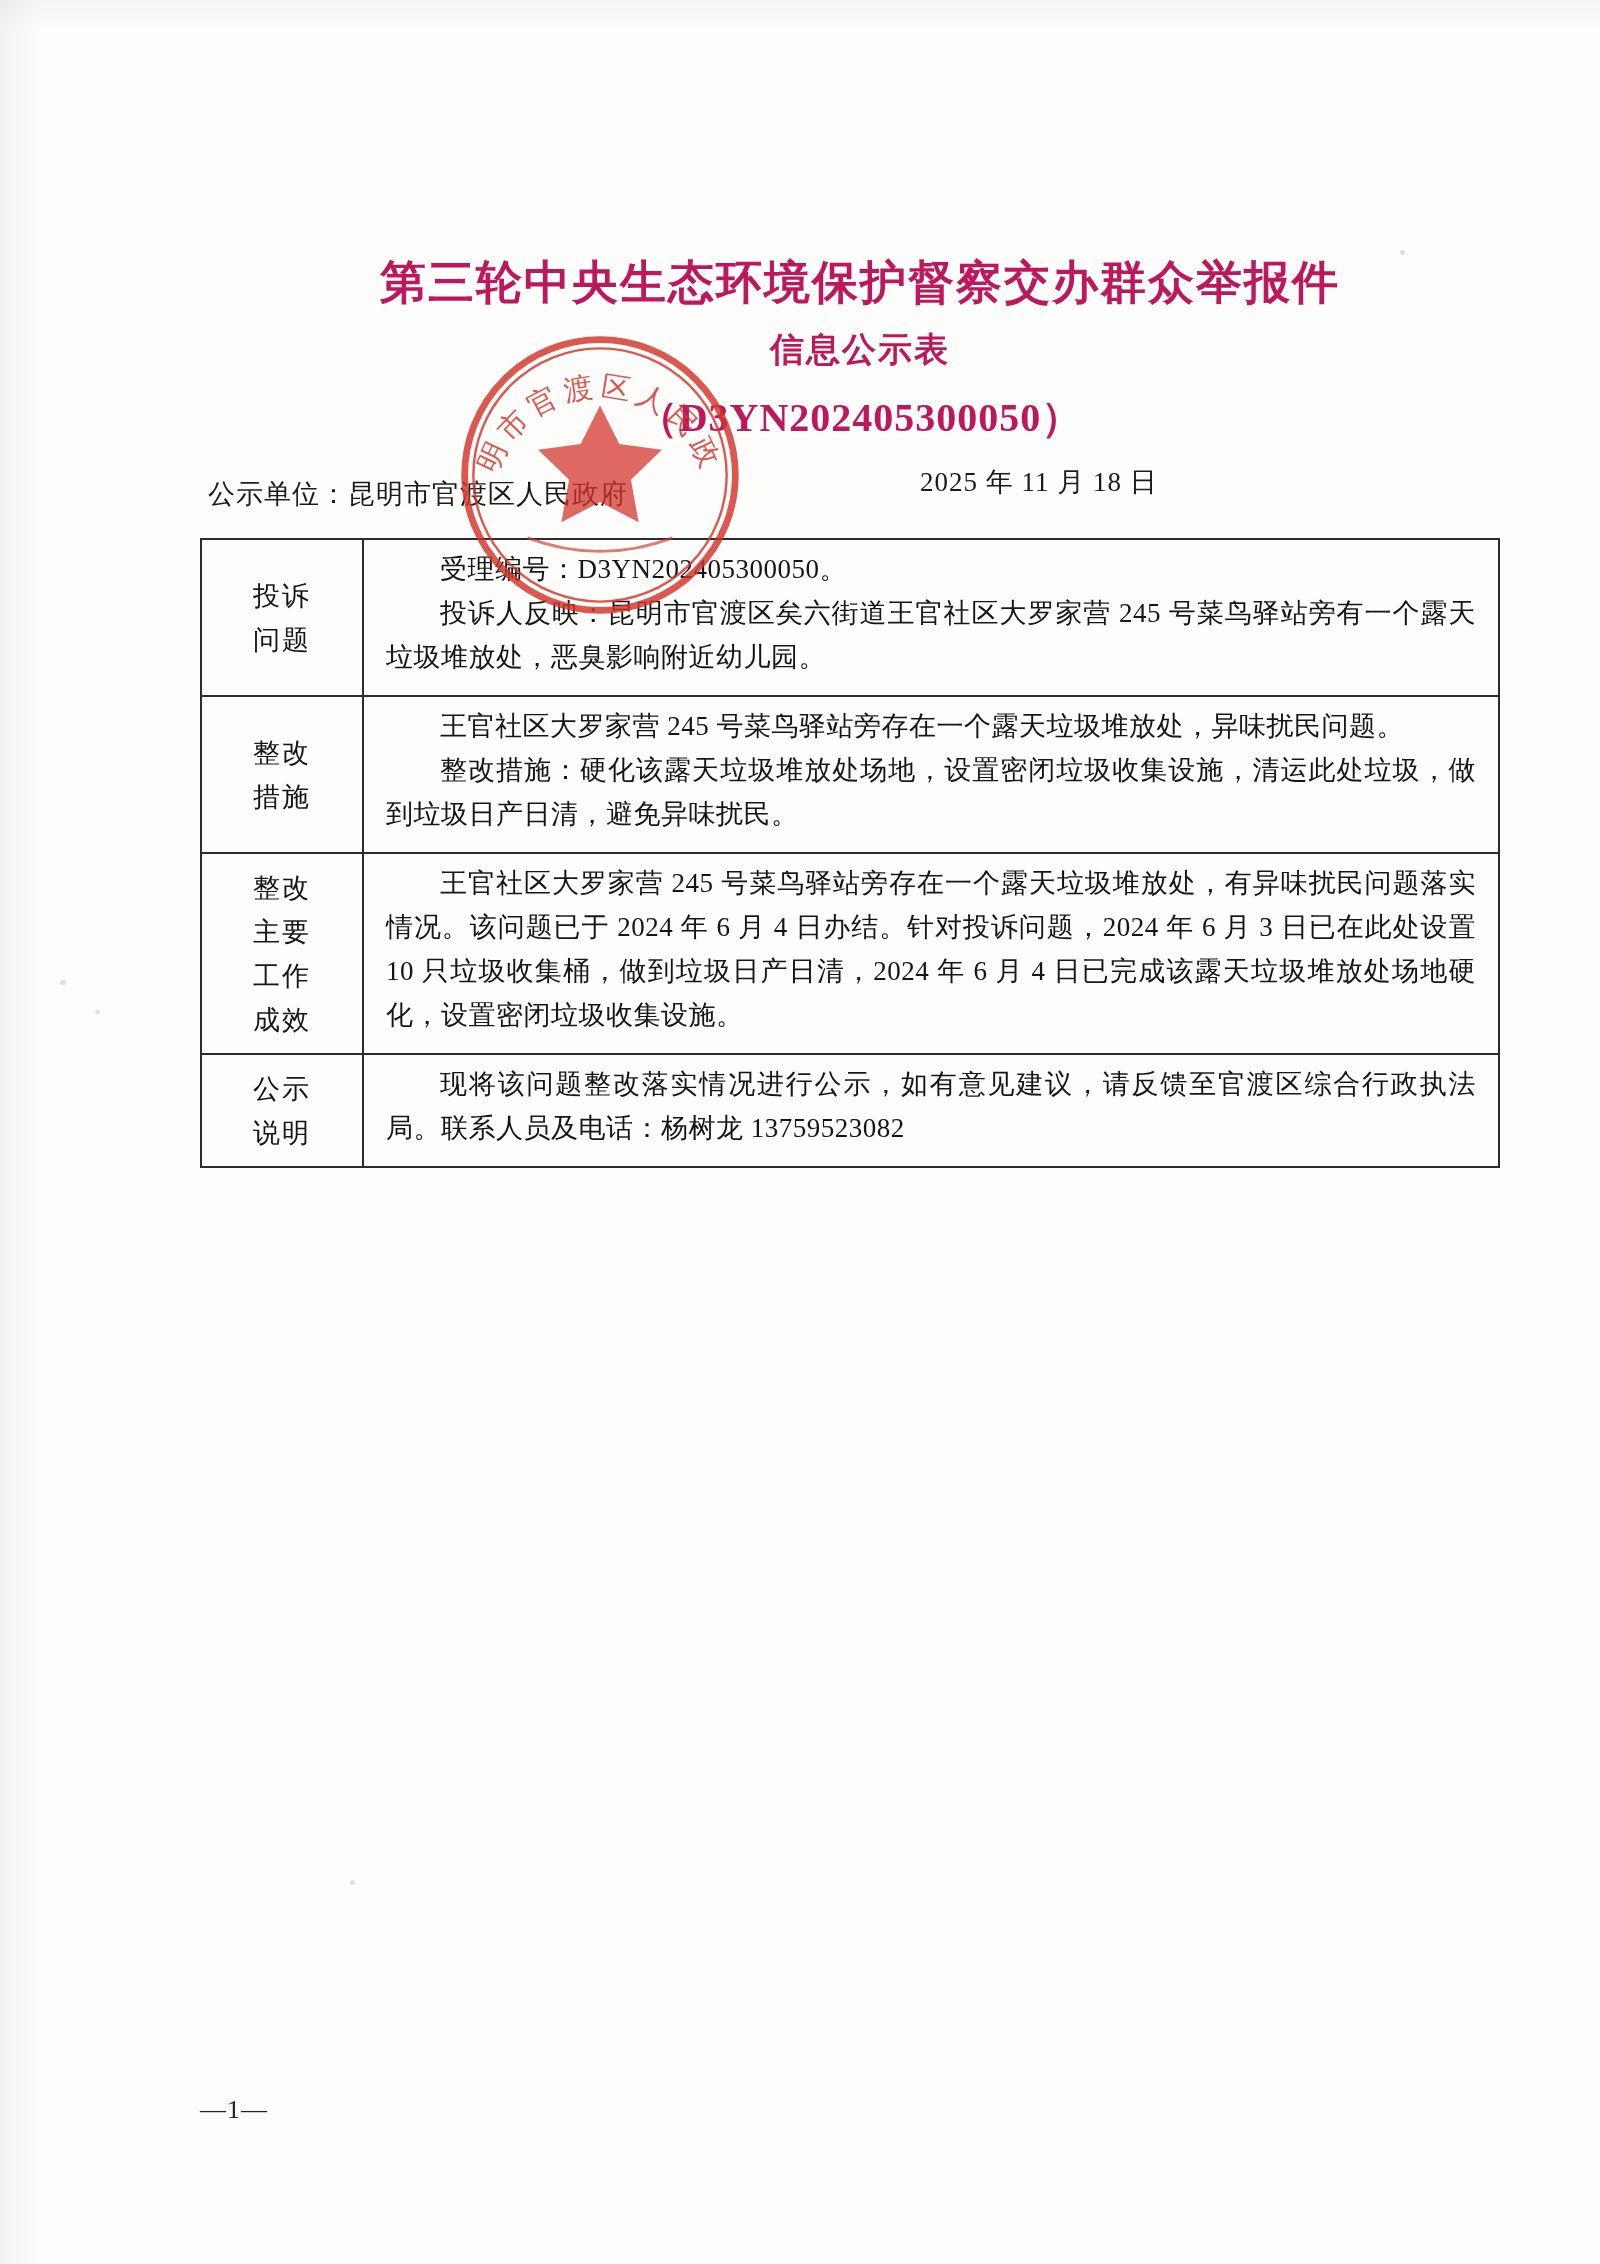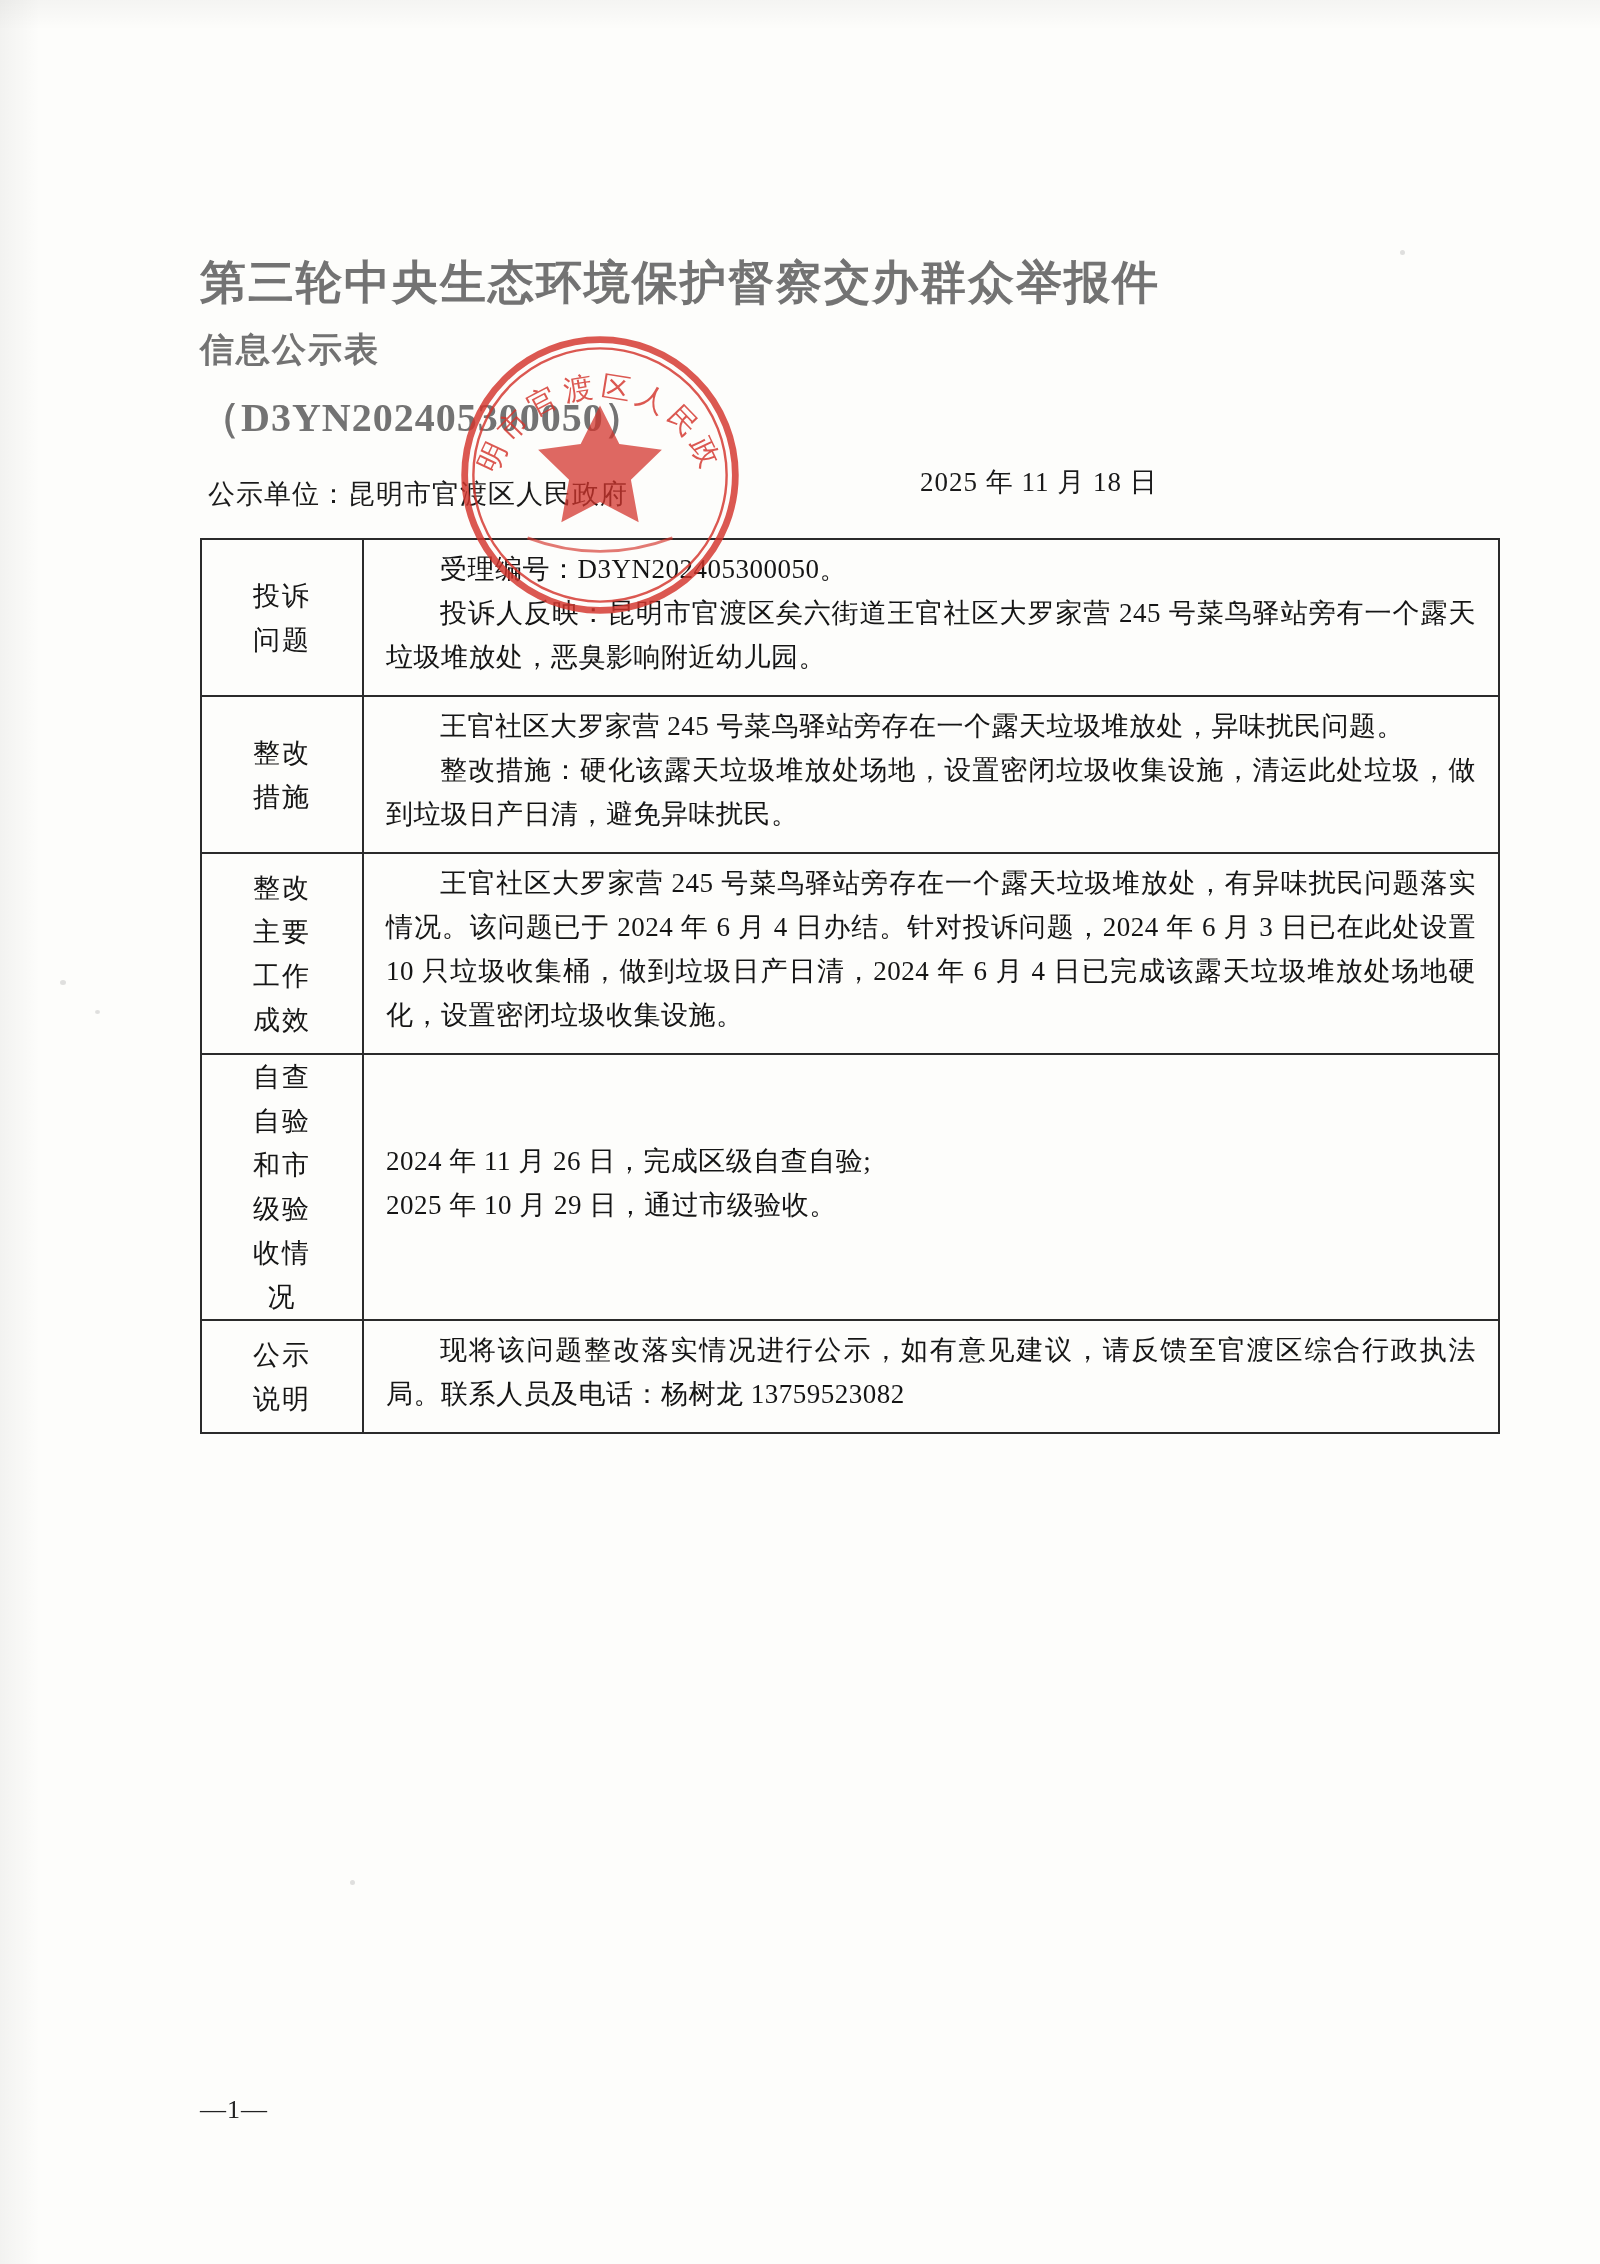--- a/index.html
+++ b/index.html
@@ -45,24 +45,24 @@
   }
 
   .content {
     position: absolute;
     left: 200px;
     top: 250px;
     width: 1320px;
   }
 
   .title-block {
-    text-align: left;
+    text-align: center;
     font-family: "Liberation Serif", "DejaVu Serif", serif;
     font-weight: bold;
-    color: #737373;
+    color: #be185d;
     letter-spacing: 1px;
   }
   .title-line1 {
     font-size: 46px;
     line-height: 66px;
     letter-spacing: 2px;
   }
   .title-line2 {
     font-size: 34px;
     line-height: 68px;
@@ -206,34 +206,20 @@
         </tr>
         <tr>
           <td class="label">
             <span class="lbl-inner">整改</span>
             <span class="lbl-inner">主要</span>
             <span class="lbl-inner">工作</span>
             <span class="lbl-inner">成效</span>
           </td>
           <td class="body">
             <p>王官社区大罗家营 245 号菜鸟驿站旁存在一个露天垃圾堆放处，有异味扰民问题落实情况。该问题已于 2024 年 6 月 4 日办结。针对投诉问题，2024 年 6 月 3 日已在此处设置 10 只垃圾收集桶，做到垃圾日产日清，2024 年 6 月 4 日已完成该露天垃圾堆放处场地硬化，设置密闭垃圾收集设施。</p>
-          </td>
-        </tr>
-        <tr>
-          <td class="label">
-            <span class="lbl-inner">自查</span>
-            <span class="lbl-inner">自验</span>
-            <span class="lbl-inner">和市</span>
-            <span class="lbl-inner">级验</span>
-            <span class="lbl-inner">收情</span>
-            <span class="lbl-inner">况</span>
-          </td>
-          <td class="body">
-            <p class="noindent">2024 年 11 月 26 日，完成区级自查自验;</p>
-            <p class="noindent">2025 年 10 月 29 日，通过市级验收。</p>
           </td>
         </tr>
         <tr>
           <td class="label">
             <span class="lbl-inner">公示</span>
             <span class="lbl-inner">说明</span>
           </td>
           <td class="body">
             <p>现将该问题整改落实情况进行公示，如有意见建议，请反馈至官渡区综合行政执法局。联系人员及电话：杨树龙 13759523082</p>
           </td>

